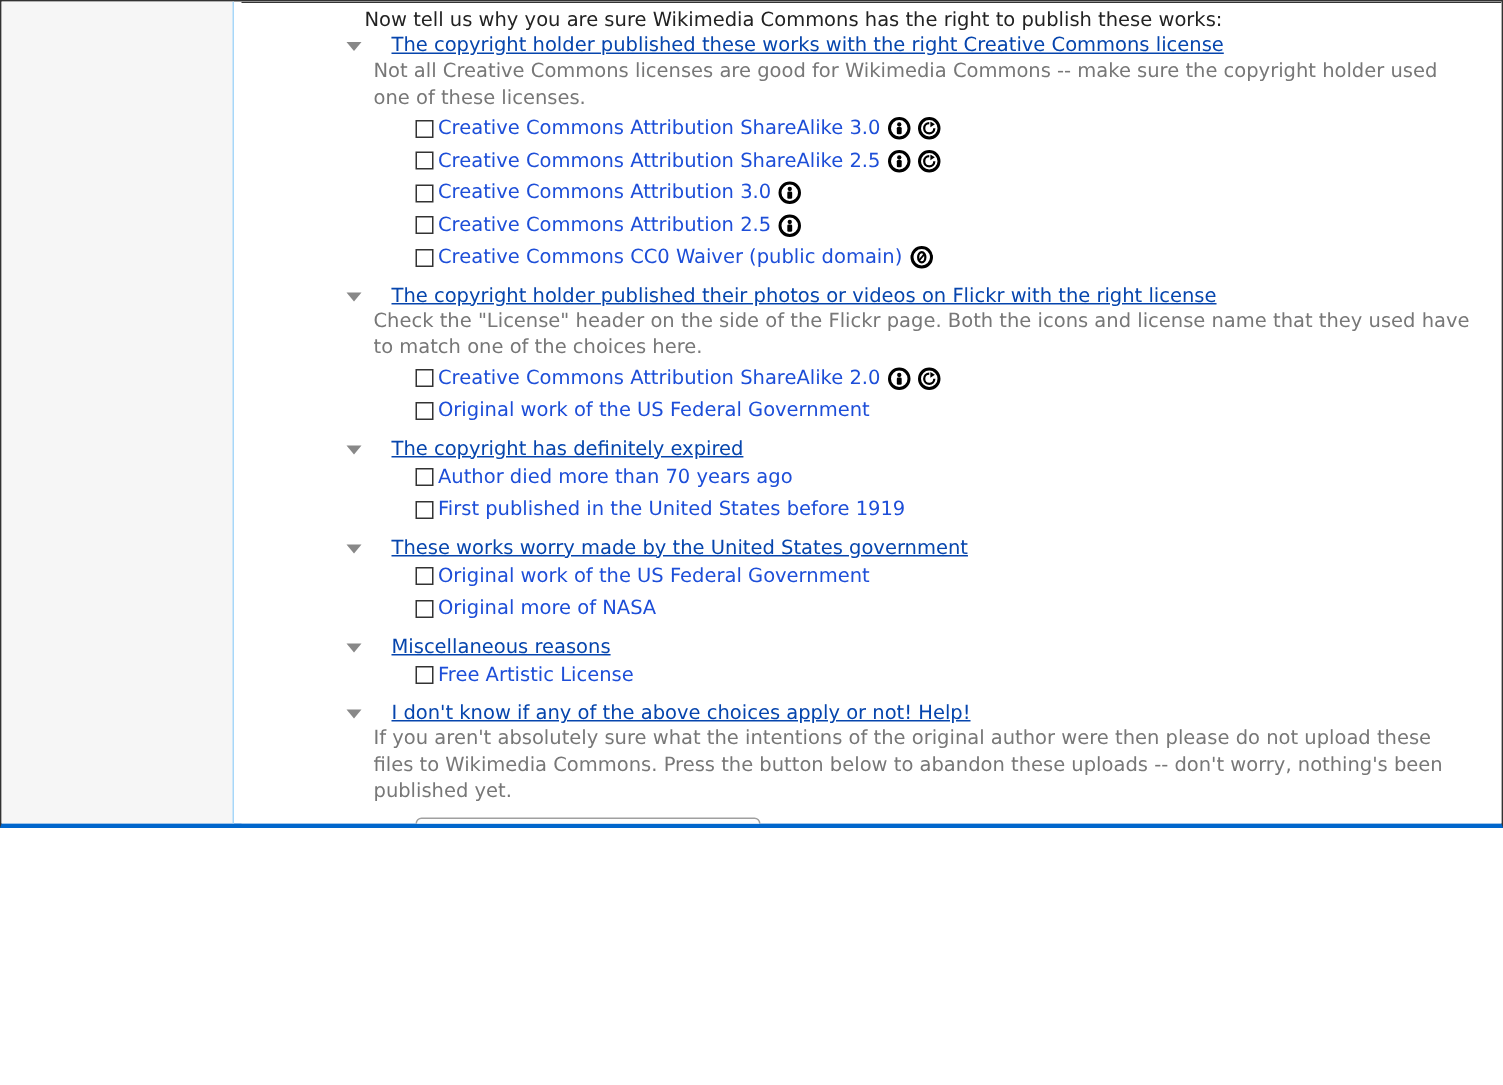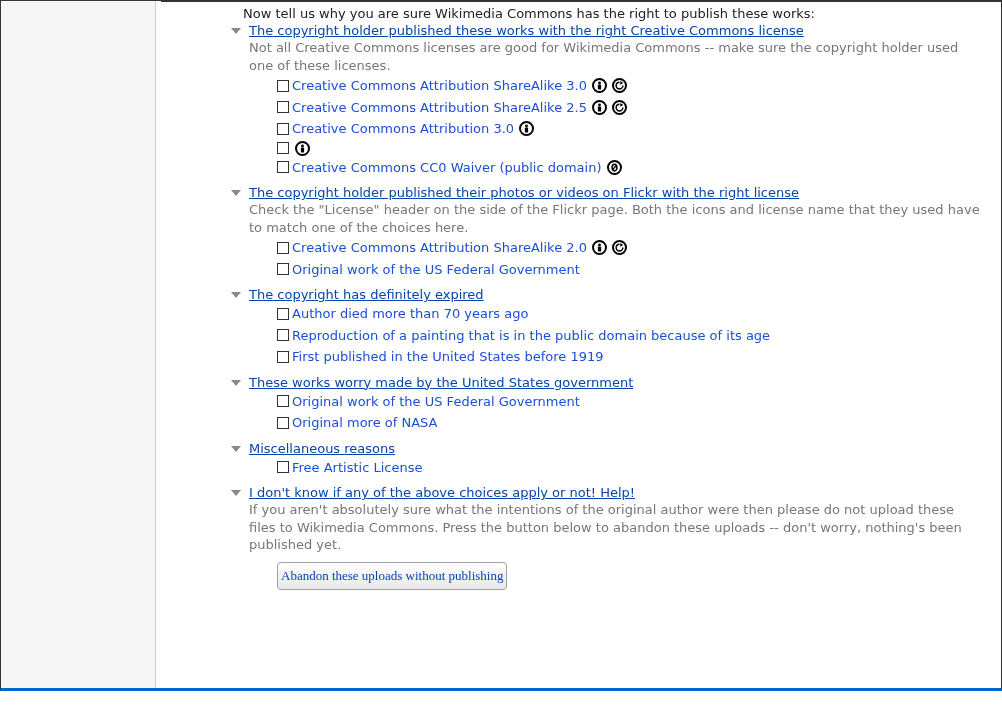--- a/index.html
+++ b/index.html
@@ -5,21 +5,21 @@
   * { box-sizing: border-box; }
   body {
     margin: 0;
     font-family: "DejaVu Sans", Arial, sans-serif;
     font-size: 13px;
     color: #222;
     background: #fff;
   }
   .page {
     width: 1002px;
-    height: 691px;
+    height: 552px;
     position: relative;
     border: 1px solid #333;
     border-bottom: 3px solid #06c;
     overflow: hidden;
   }
   .sidebar {
     position: absolute;
     left: 0; top: 0; bottom: 0;
     width: 155px;
     background: #f6f6f6;
@@ -35,21 +35,21 @@
   .prompt-line {
     margin: 0 0 2px -6px;
     color: #222;
   }
   .section {
     margin-bottom: 8px;
   }
   .section-header {
     display: flex;
     align-items: flex-start;
-    gap: 8px;
+    gap: 20px;
     margin-left: -18px;
   }
   .disclosure-triangle {
     width: 0; height: 0;
     border-left: 5px solid transparent;
     border-right: 5px solid transparent;
     border-top: 6px solid #888;
     margin-top: 5px;
     flex-shrink: 0;
   }
@@ -163,20 +163,21 @@
               <span class="option-label">Creative Commons Attribution 3.0</span>
               <span class="icon-circ">
                 <svg width="9" height="9" viewBox="0 0 10 10">
                   <circle cx="5" cy="2.2" r="1.6" fill="#000"></circle>
                   <rect x="3.2" y="4" width="3.6" height="5.5" rx="1" fill="#000"></rect>
                 </svg>
               </span>
             </div>
             <div class="option-row">
               <input type="checkbox" style="">
+              <span class="option-label">Creative Commons Attribution 2.5</span>
               <span class="icon-circ">
                 <svg width="9" height="9" viewBox="0 0 10 10">
                   <circle cx="5" cy="2.2" r="1.6" fill="#000"></circle>
                   <rect x="3.2" y="4" width="3.6" height="5.5" rx="1" fill="#000"></rect>
                 </svg>
               </span>
             </div>
             <div class="option-row">
               <input type="checkbox" style="">
               <span class="option-label">Creative Commons CC0 Waiver (public domain)</span>
@@ -220,24 +221,20 @@
         </div>
         <div class="section">
           <div class="section-header">
             <span class="disclosure-triangle"></span>
             <a class="section-link">The copyright has definitely expired</a>
           </div>
           <div class="option-list">
             <div class="option-row">
               <input type="checkbox" style="">
               <span class="option-label">Author died more than 70 years ago</span>
-            </div>
-            <div class="option-row">
-              <input type="checkbox" style="">
-              <span class="option-label">Reproduction of a painting that is in the public domain because of its age</span>
             </div>
             <div class="option-row">
               <input type="checkbox" style="">
               <span class="option-label">First published in the United States before 1919</span>
             </div>
           </div>
         </div>
         <div class="section">
           <div class="section-header">
             <span class="disclosure-triangle"></span>

